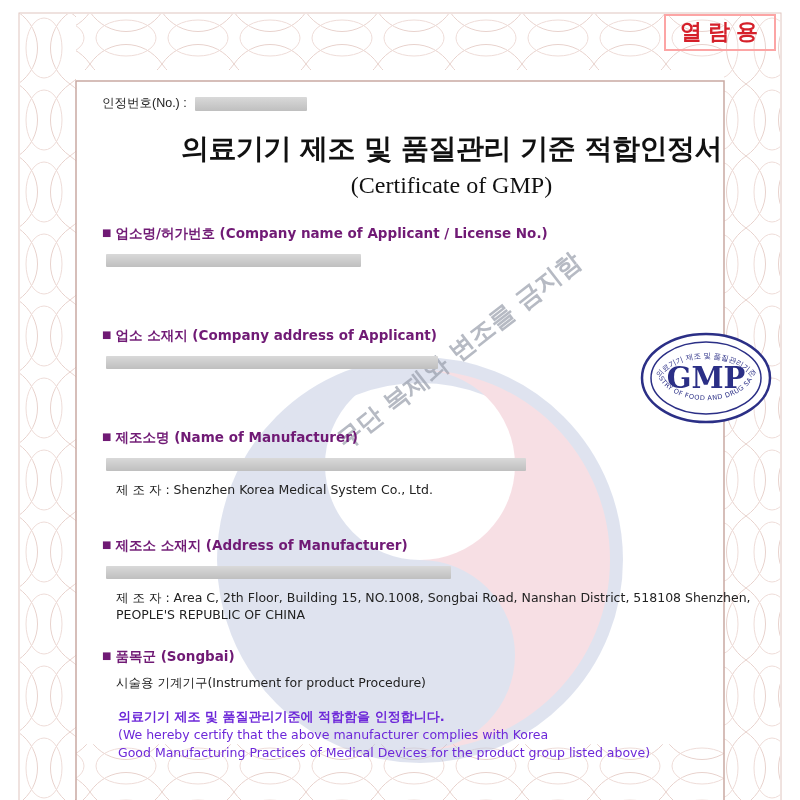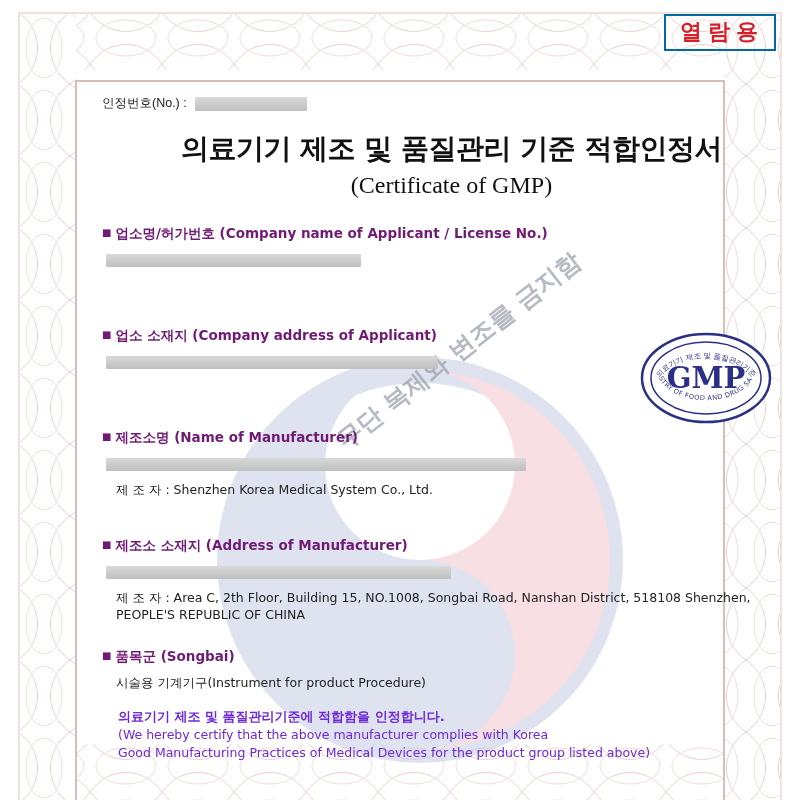--- a/index.html
+++ b/index.html
@@ -26,21 +26,21 @@
     left: 18px; top: 12px;
     width: 764px; height: 790px;
     pointer-events: none;
   }
 
   
   .view-stamp {
     position: absolute;
     right: 24px;
     top: 14px;
-    border: 2px solid #0369a1;
+    border: 2px solid #fca5a5;
     color: #d5202a;
     font-size: 22px;
     letter-spacing: 6px;
     padding: 5px 10px 6px 14px;
     font-weight: bold;
     font-family: "DejaVu Sans", sans-serif;
     line-height: 1;
   }
 
   

